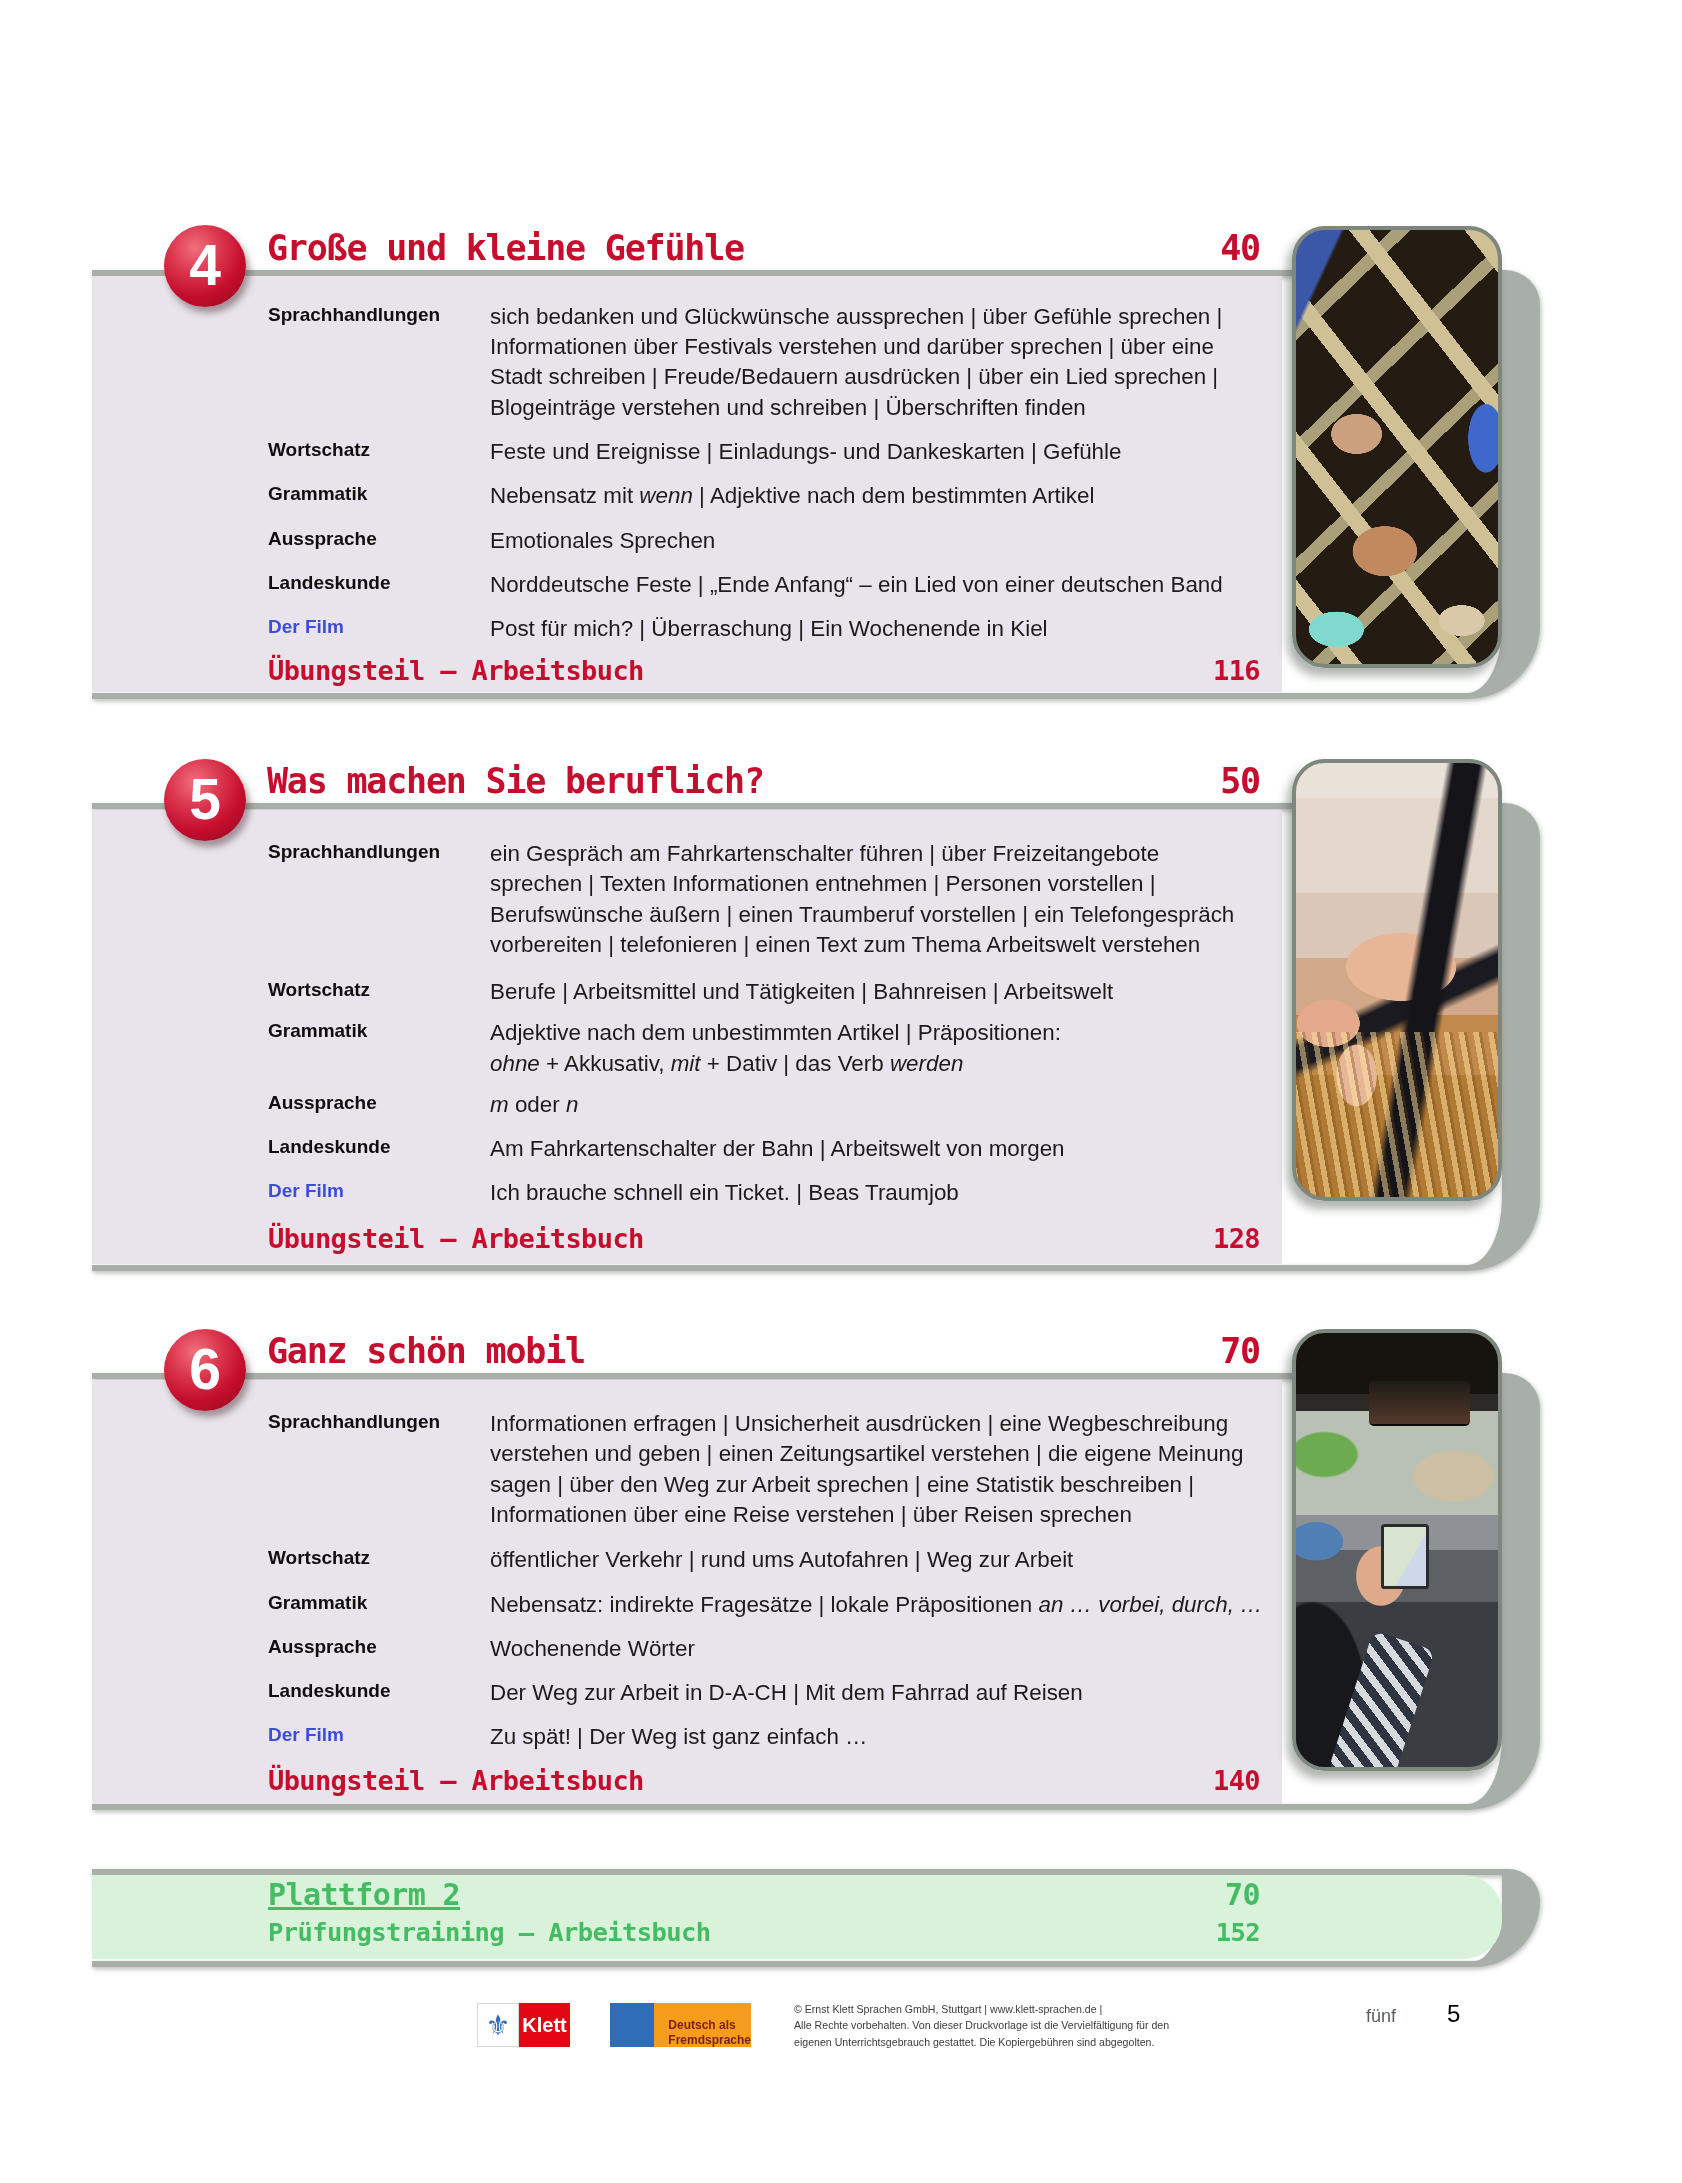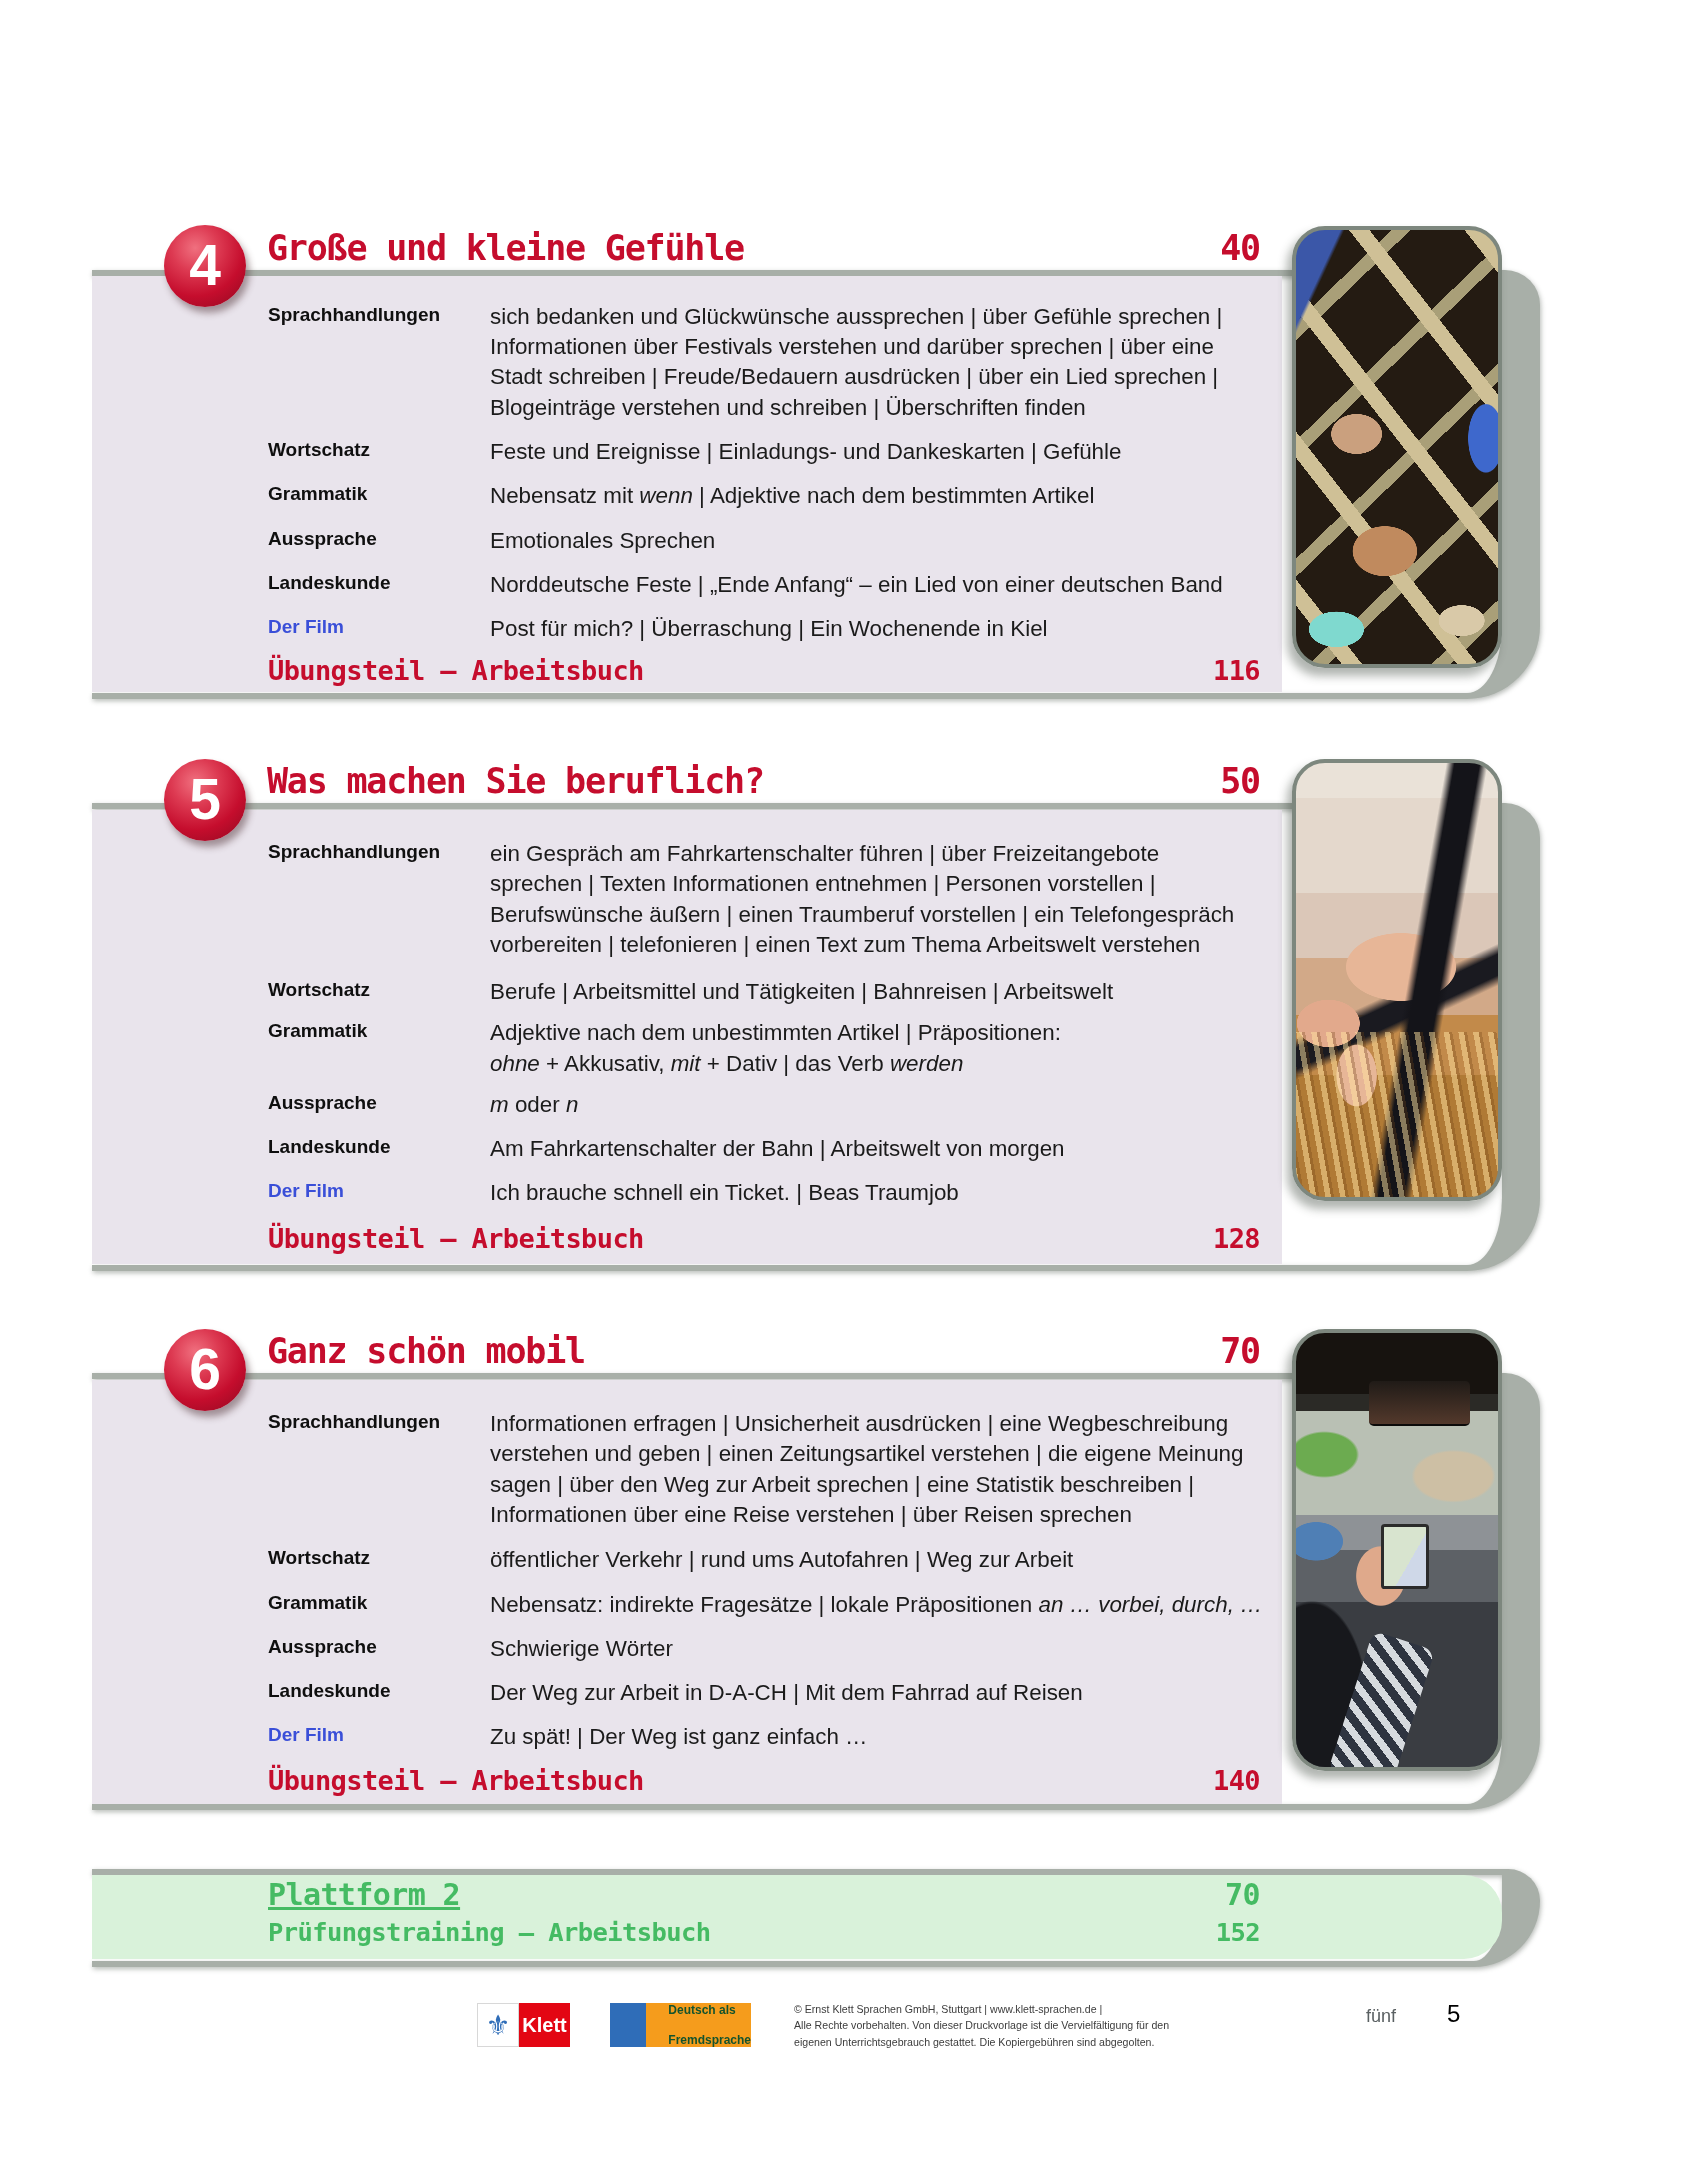--- a/index.html
+++ b/index.html
@@ -53,22 +53,22 @@
            font-weight:bold;font-size:25.5px;letter-spacing:-0.6px;color:#45bb63;line-height:1;margin-left:12px;}
 
   
   .klett-logo{position:absolute;left:477px;top:2003px;width:93px;height:44px;display:flex;}
   .klett-white{width:42px;background:#fff;border:0.6px solid #d8d8d8;box-sizing:border-box;
                display:flex;align-items:center;justify-content:center;font-size:28px;color:#2f6db8;}
   .klett-red{flex:1;background:#e30613;color:#fff;font-weight:bold;font-size:20px;
              display:flex;align-items:center;justify-content:center;}
   .daf-logo{position:absolute;left:610px;top:2003px;width:141px;height:44px;display:flex;}
   .daf-blue{width:46px;background:#2f6db8;}
-  .daf-orange{flex:1;background:#f59c1c;color:#14532d;font-weight:bold;font-size:12px;
-              line-height:14.5px;display:flex;flex-direction:column;justify-content:space-between;padding-left:22px;}
+  .daf-orange{flex:1;background:#f59c1c;color:#7f1d1d;font-weight:bold;font-size:12px;
+              line-height:14.5px;display:flex;flex-direction:column;justify-content:flex-end;padding-left:14px;}
   .copyright{position:absolute;left:794px;top:2001px;font-size:10.6px;line-height:16.4px;color:#3c3c3c;}
   .page-word{position:absolute;left:1366px;top:2006px;font-size:18px;color:#5a6062;}
   .page-num-footer{position:absolute;left:1447px;top:2000px;font-size:24px;color:#000;}
 
   
   .p1{background:
       radial-gradient(ellipse 42px 33px at 30% 47%, #caa07e 0 60%, rgba(0,0,0,0) 61%),
       radial-gradient(ellipse 58px 45px at 44% 74%, #c08a5e 0 55%, rgba(0,0,0,0) 56%),
       radial-gradient(ellipse 42px 27px at 20% 92%, #7fd9cf 0 65%, rgba(0,0,0,0) 66%),
       radial-gradient(ellipse 38px 25.5px at 82% 90%, #d9c9a8 0 60%, rgba(0,0,0,0) 61%),
@@ -224,21 +224,21 @@
       <div class="line" style="top:167px">
         <span class="lbl">Wortschatz</span>
         <span class="val"><span>öffentlicher Verkehr | rund ums Autofahren | Weg zur Arbeit</span></span>
       </div>
       <div class="line" style="top:212px">
         <span class="lbl">Grammatik</span>
         <span class="val"><span>Nebensatz: indirekte Fragesätze | lokale Präpositionen </span><span class="it">an … vorbei, durch, …</span></span>
       </div>
       <div class="line" style="top:256px">
         <span class="lbl">Aussprache</span>
-        <span class="val"><span>Schwierige Wörter</span></span>
+        <span class="val"><span>Wochenende Wörter</span></span>
       </div>
       <div class="line" style="top:300px">
         <span class="lbl">Landeskunde</span>
         <span class="val"><span>Der Weg zur Arbeit in D-A-CH | Mit dem Fahrrad auf Reisen</span></span>
       </div>
       <div class="line" style="top:344px">
         <span class="lbl film">Der Film</span>
         <span class="val"><span>Zu spät! | Der Weg ist ganz einfach …</span></span>
       </div>
       <div class="line" style="top:387px">

